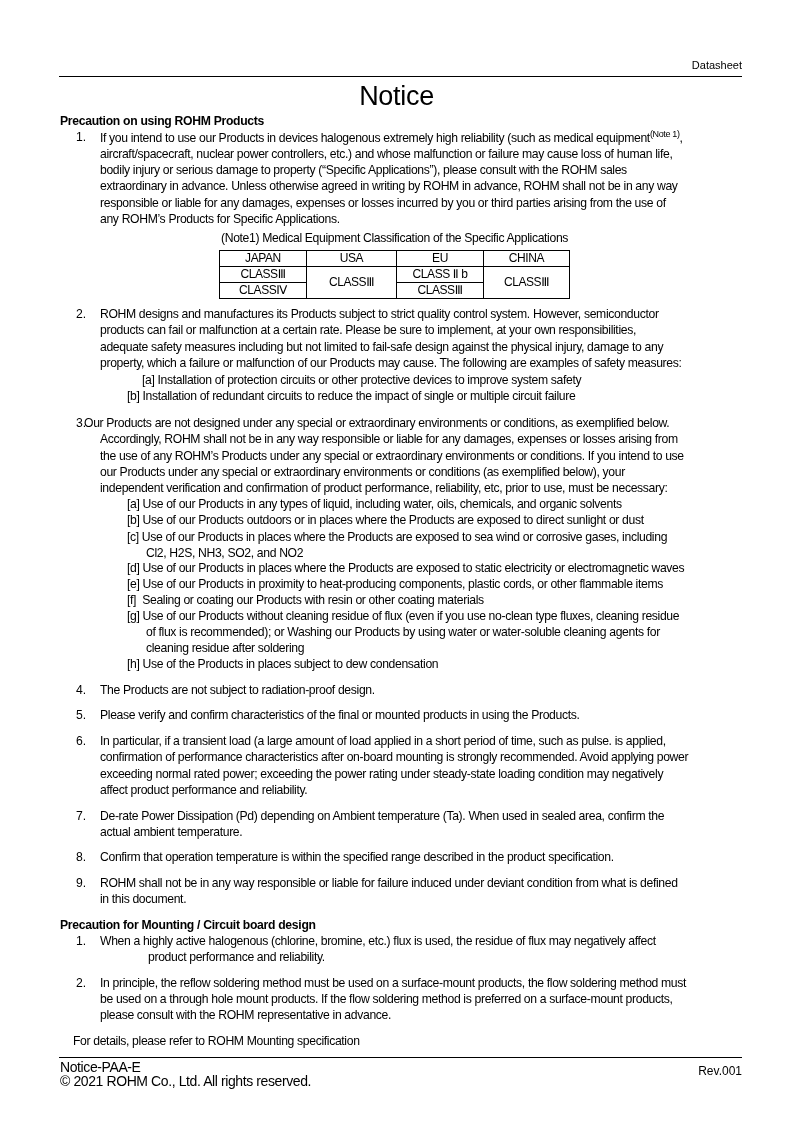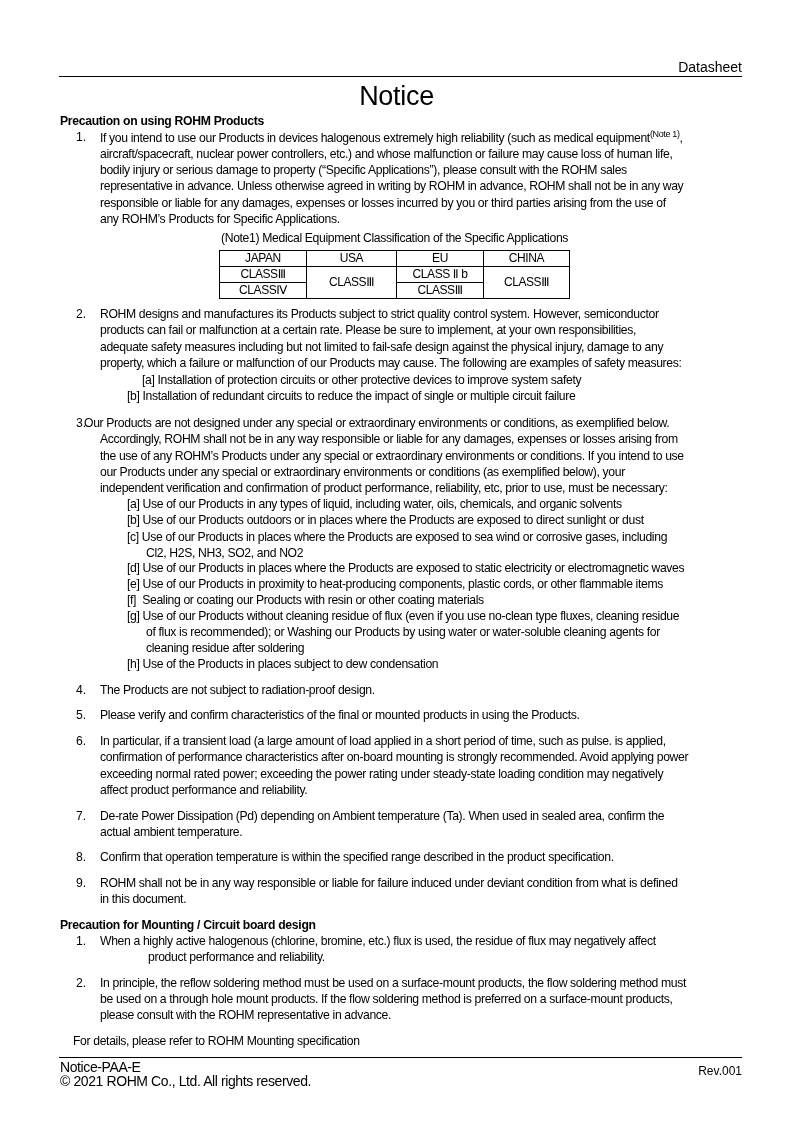--- a/index.html
+++ b/index.html
@@ -2,21 +2,21 @@
 <html><head>
 <meta charset="utf-8">
 <style>
   html, body { margin:0; padding:0; background:#ffffff; }
   body { width:793px; height:1123px; position:relative; overflow:hidden;
          font-family:"Liberation Sans", sans-serif; color:#000; }
   .abs { position:absolute; white-space:nowrap; }
   .t { font-size:12.2px; line-height:16px; letter-spacing:-0.35px; }
   .rule { position:absolute; left:59px; width:683px; height:1px; background:#000; }
   .num { position:absolute; font-size:12.2px; line-height:16px; }
-  .doc-type { right:51px; top:59px; font-size:14px; }
+  .doc-type { right:51px; top:59px; font-size:11px; }
   .title { left:0; width:793px; text-align:center; top:79px; font-size:27px; line-height:34px; letter-spacing:-0.3px; }
   .heading { font-weight:bold; font-size:12.2px; line-height:16px; letter-spacing:-0.3px; }
   table.cls { position:absolute; left:219px; top:250px; border-collapse:collapse;
               font-size:12px; letter-spacing:-0.4px; }
   table.cls td { border:1px solid #000; text-align:center; padding:0; height:15px; line-height:15px; }
   .footer-small { font-size:14px; line-height:14px; letter-spacing:-0.4px; }
   .rev { right:51px; top:1064px; font-size:12px; }
 </style>
 </head>
 <body>
@@ -25,21 +25,21 @@
 <div class="rule" style="top:76px;"></div>
 <div class="abs title">Notice</div>
 
 <div class="abs heading" style="left:60px; top:113px;">Precaution on using ROHM Products</div>
 
 <div>
   <div class="num" style="left:76px; top:129px;">1.</div>
   <div class="abs t" style="left:100px; top:130px;"><span>If you intend to use our Products in devices halogenous extremely high reliability (such as medical equipment</span><sup style="font-size:9px; line-height:0; vertical-align:5px;">(Note 1)</sup><span>,</span></div>
   <div class="abs t" style="left:100px; top:146px;text-align:center;">aircraft/spacecraft, nuclear power controllers, etc.) and whose malfunction or failure may cause loss of human life,</div>
   <div class="abs t" style="left:100px; top:162px;">bodily injury or serious damage to property (“Specific Applications”), please consult with the ROHM sales</div>
-  <div class="abs t" style="left:100px; top:178px;">representative in advance. Unless otherwise agreed in writing by ROHM in advance, ROHM shall not be in any way</div>
+  <div class="abs t" style="left:100px; top:178px;">extraordinary in advance. Unless otherwise agreed in writing by ROHM in advance, ROHM shall not be in any way</div>
   <div class="abs t" style="left:100px; top:195px;">responsible or liable for any damages, expenses or losses incurred by you or third parties arising from the use of</div>
   <div class="abs t" style="left:100px; top:211px;">any ROHM’s Products for Specific Applications.</div>
 </div>
 
 <div class="abs t" style="left:221px; top:230px;">(Note1) Medical Equipment Classification of the Specific Applications</div>
 <table class="cls">
   <colgroup>
       <col style="width:87px">
       <col style="width:90px">
       <col style="width:87px">

